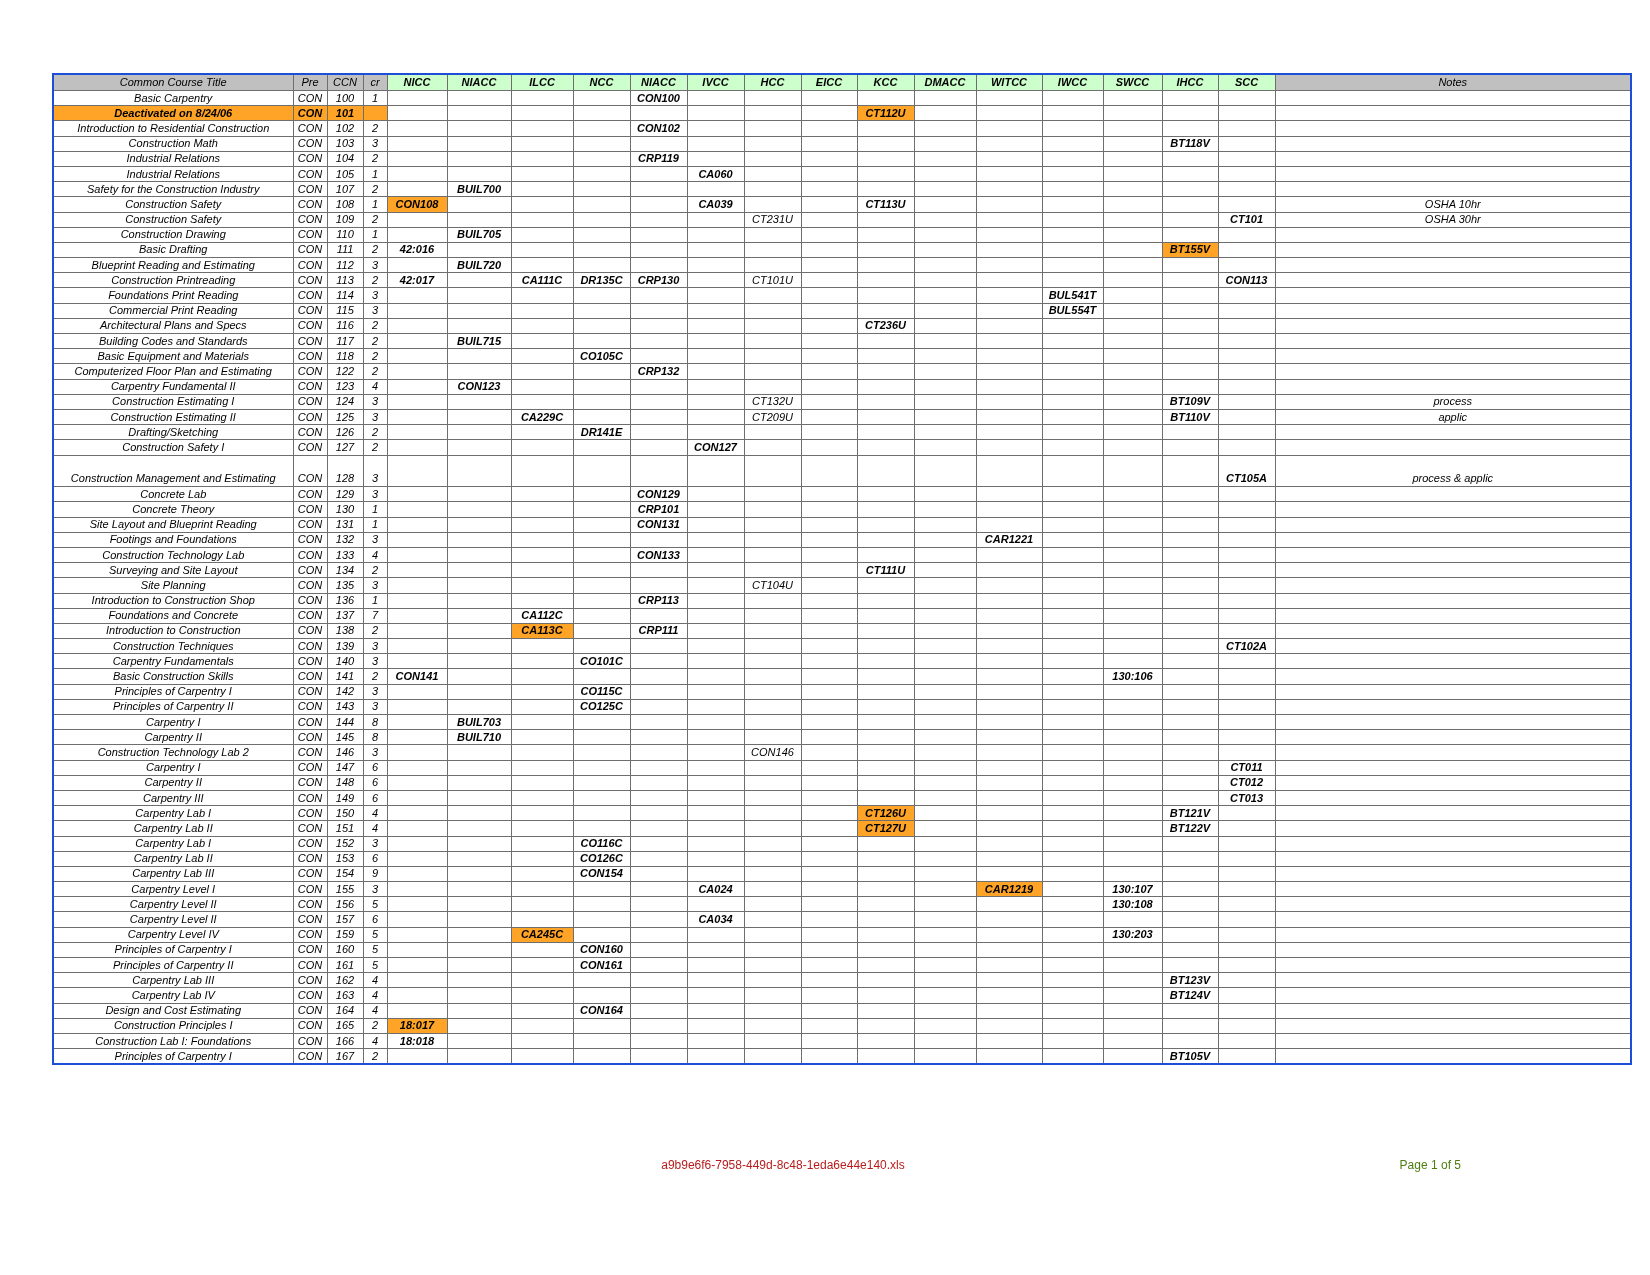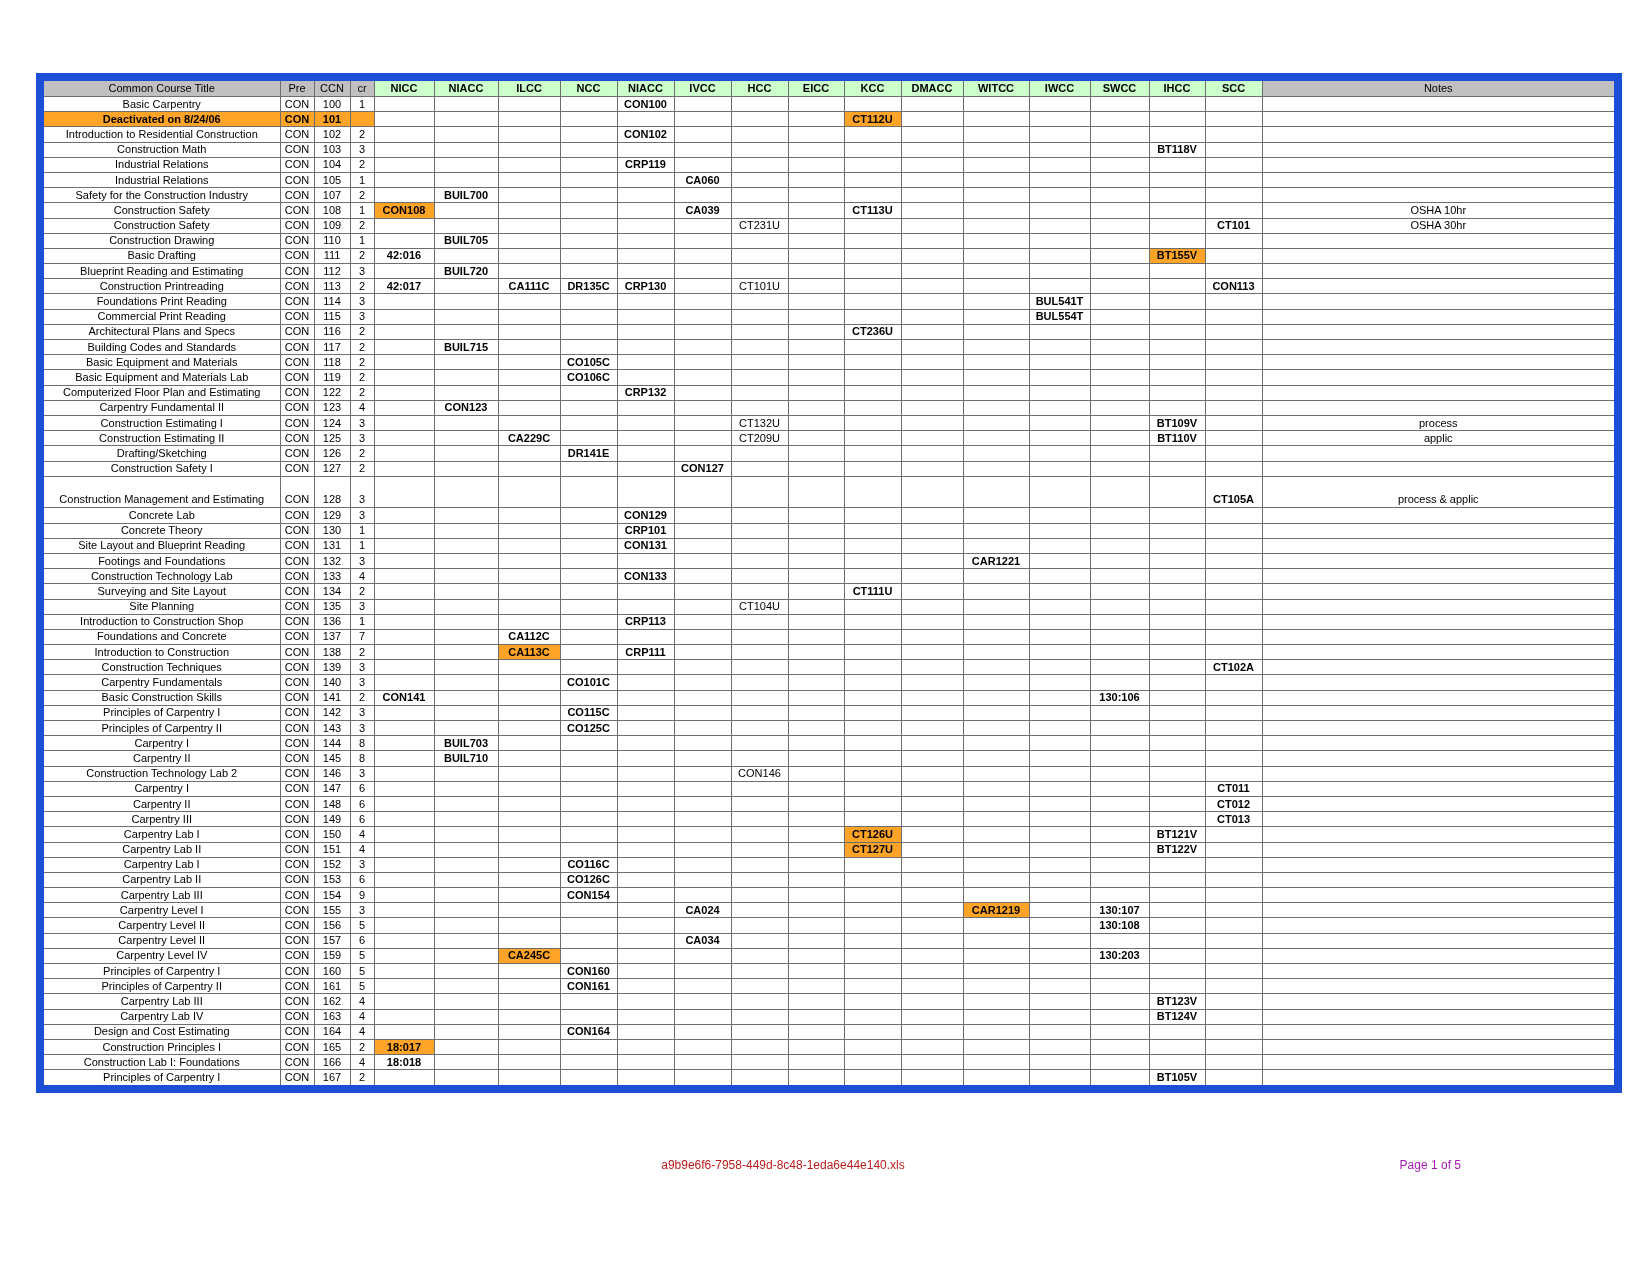--- a/index.html
+++ b/index.html
@@ -7,26 +7,27 @@
     position:relative;
     width:1650px;
     height:1275px;
     background:#fff;
     font-family:"Liberation Sans",sans-serif;
     color:#000;
     overflow:hidden;
   }
   table.grid{
     position:absolute;
-    left:36px;
+    left:52px;
     top:73px;
     width:1578px;
     border-collapse:collapse;
     table-layout:fixed;
-    border:8px solid #1d4ed8;
+    border:2px solid #1d4ed8;
+    font-style:italic;
   }
   .grid th,.grid td{
     border:1px solid #6e6e6e;
     padding:0 1px;
     overflow:hidden;
     white-space:nowrap;
     font-size:11px;
     line-height:13px;
     text-align:center;
     height:14.2px;
@@ -48,21 +49,21 @@
   col.c-NICC{width:60px;} col.c-NIACC{width:64px;} col.c-ILCC{width:62px;} col.c-NCC{width:57px;}
   col.c-ICCC{width:57px;} col.c-IVCC{width:57px;} col.c-HCC{width:57px;} col.c-EICC{width:56px;}
   col.c-KCC{width:57px;} col.c-DMACC{width:62px;} col.c-WITCC{width:66px;} col.c-IWCC{width:61px;}
   col.c-SWCC{width:59px;} col.c-IHCC{width:56px;} col.c-SCC{width:57px;} col.c-notes{width:356px;}
   .footer-file{
     position:absolute;top:1158px;left:36px;width:1494px;
     text-align:center;font-size:12px;color:#b91c1c;
   }
   .footer-page{
     position:absolute;top:1158px;right:189px;
-    font-size:12px;color:#a21caf;
+    font-size:12px;color:#4d7c0f;
   }
 </style>
 </head>
 <body>
 
 <div class="page">
 
   <table class="grid">
     <colgroup id="cols">
         <col class="c-title">
@@ -501,42 +502,20 @@
           <td class="code c-KCC"></td>
           <td class="code c-DMACC"></td>
           <td class="code c-WITCC"></td>
           <td class="code c-IWCC"></td>
           <td class="code c-SWCC"></td>
           <td class="code c-IHCC"></td>
           <td class="code c-SCC"></td>
           <td class="note c-notes"></td>
         </tr>
         <tr>
-          <td class="meta c-title">Basic Equipment and Materials Lab</td>
-          <td class="meta c-pre">CON</td>
-          <td class="meta c-ccn">119</td>
-          <td class="meta c-cr">2</td>
-          <td class="code c-NICC"></td>
-          <td class="code c-NIACC"></td>
-          <td class="code c-ILCC"></td>
-          <td class="code c-NCC">CO106C</td>
-          <td class="code c-ICCC"></td>
-          <td class="code c-IVCC"></td>
-          <td class="code c-HCC"></td>
-          <td class="code c-EICC"></td>
-          <td class="code c-KCC"></td>
-          <td class="code c-DMACC"></td>
-          <td class="code c-WITCC"></td>
-          <td class="code c-IWCC"></td>
-          <td class="code c-SWCC"></td>
-          <td class="code c-IHCC"></td>
-          <td class="code c-SCC"></td>
-          <td class="note c-notes"></td>
-        </tr>
-        <tr>
           <td class="meta c-title">Computerized Floor Plan and Estimating</td>
           <td class="meta c-pre">CON</td>
           <td class="meta c-ccn">122</td>
           <td class="meta c-cr">2</td>
           <td class="code c-NICC"></td>
           <td class="code c-NIACC"></td>
           <td class="code c-ILCC"></td>
           <td class="code c-NCC"></td>
           <td class="code c-ICCC">CRP132</td>
           <td class="code c-IVCC"></td>

